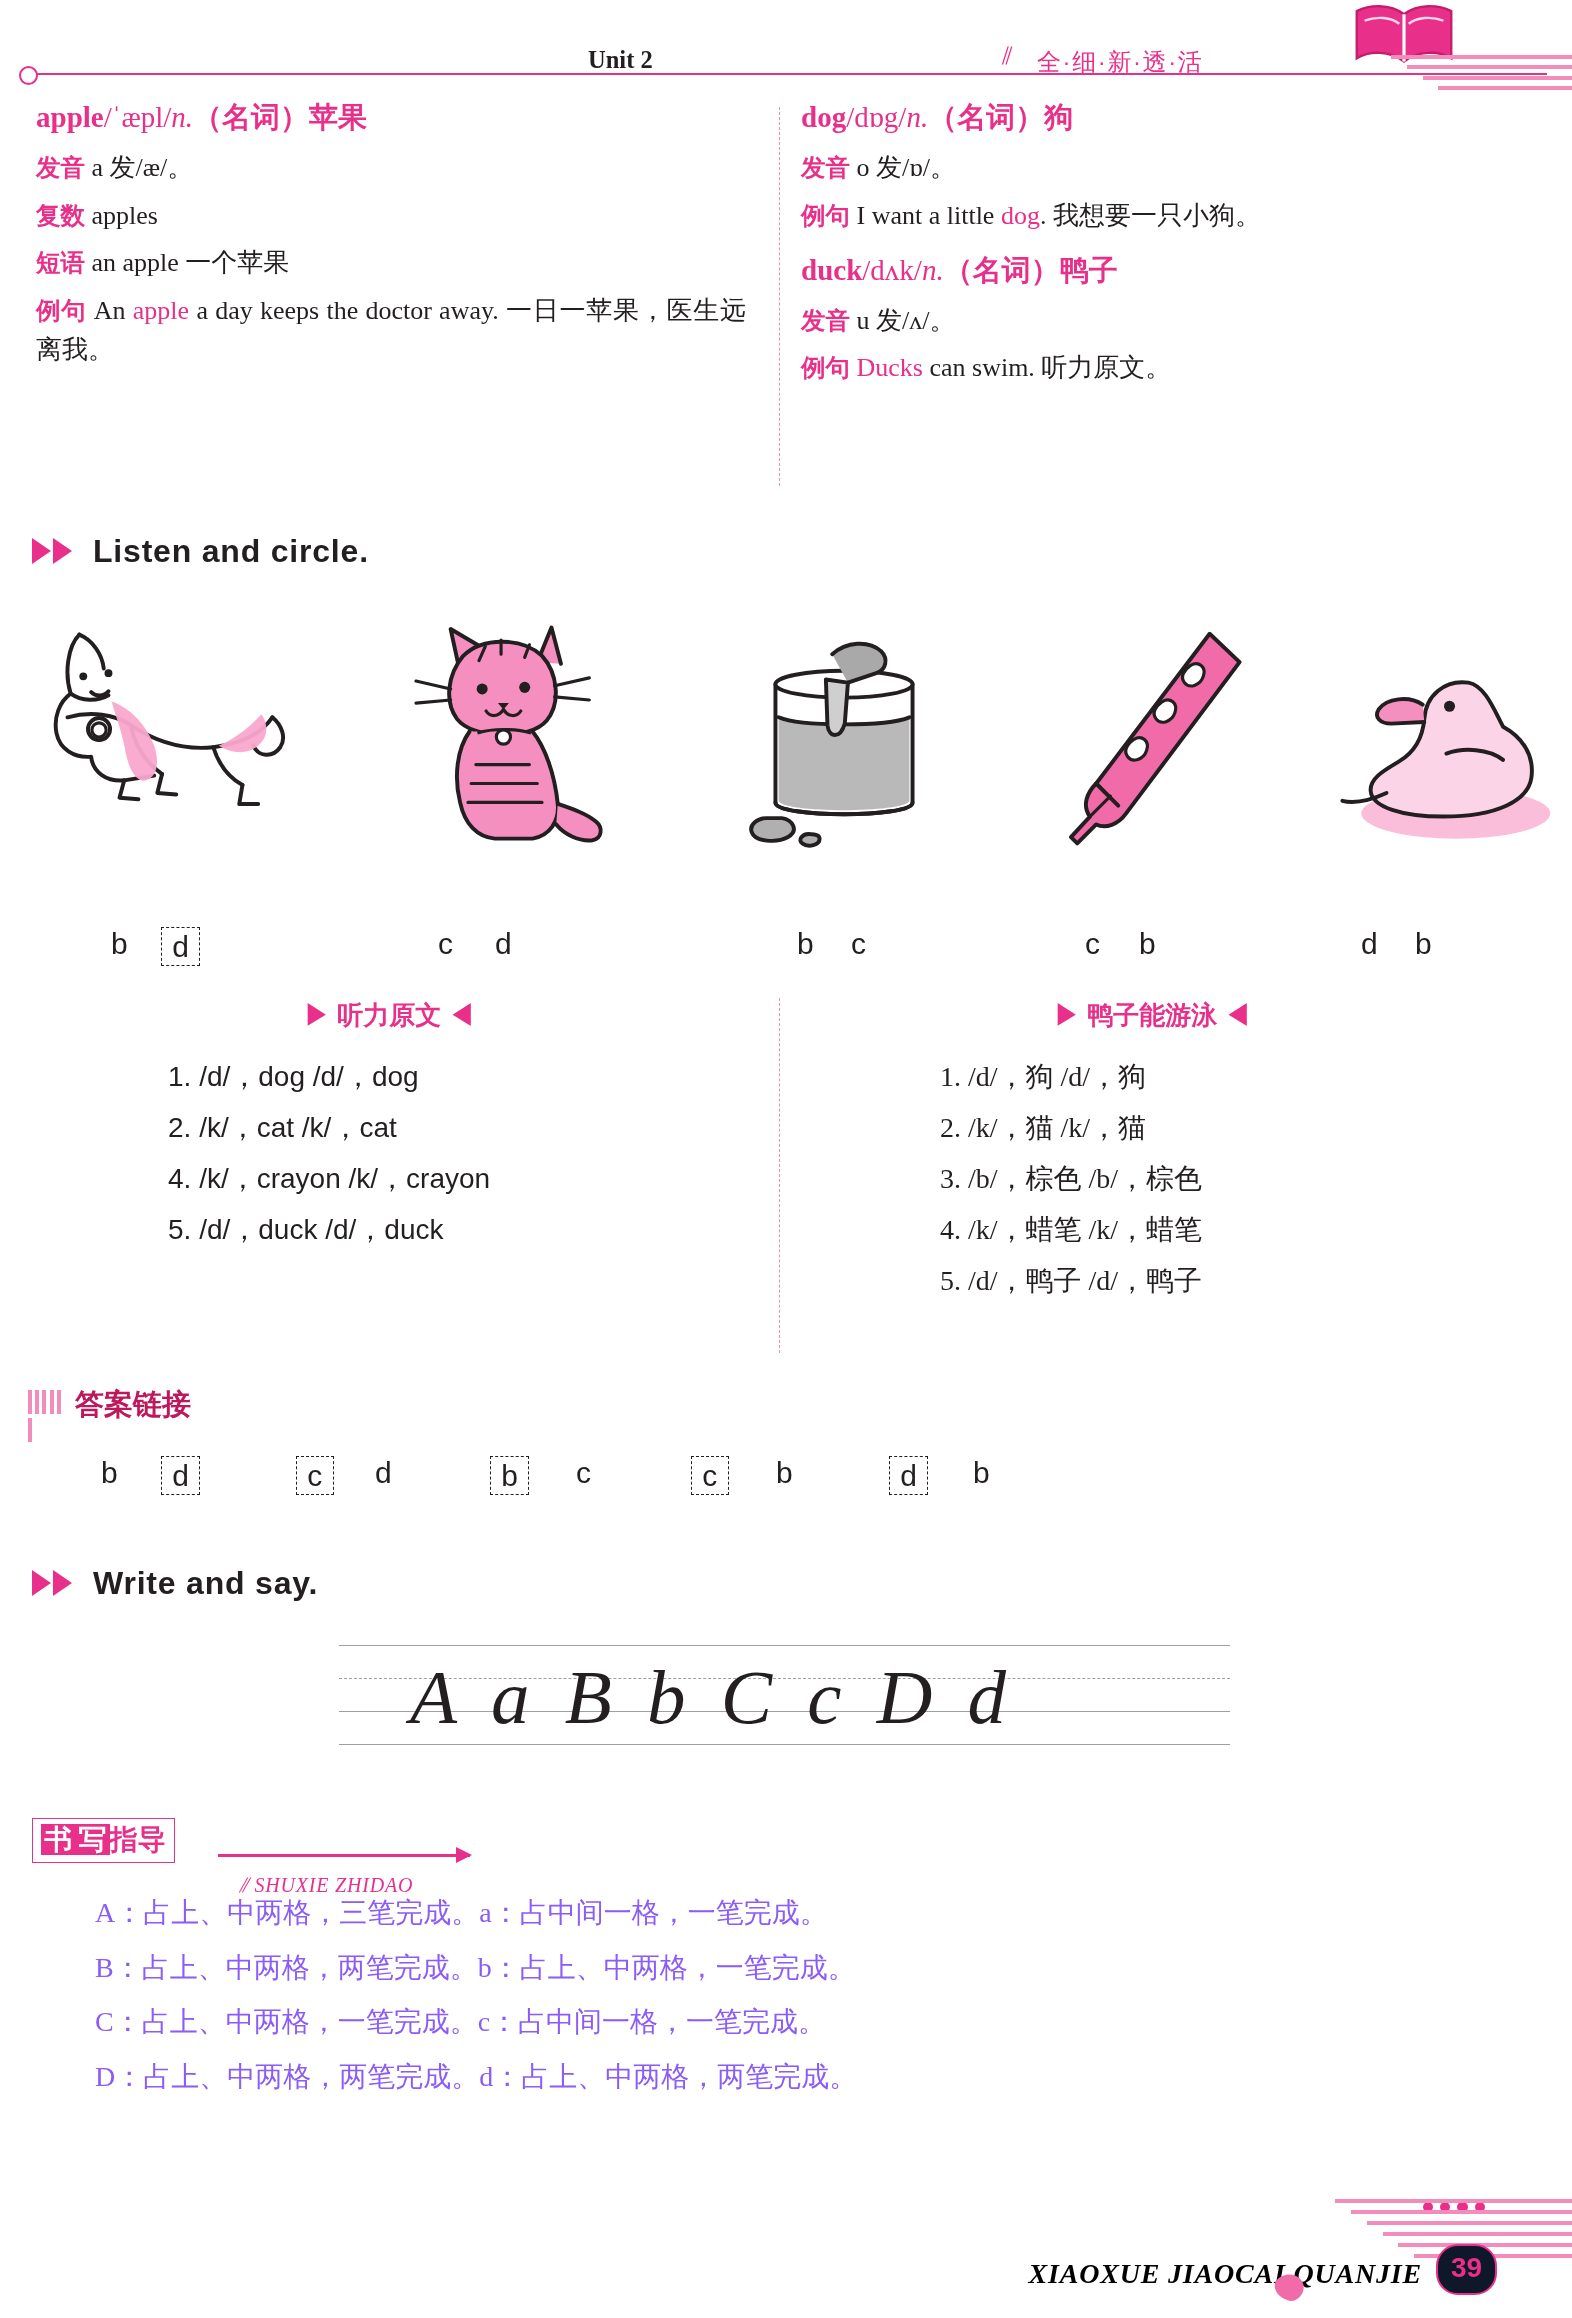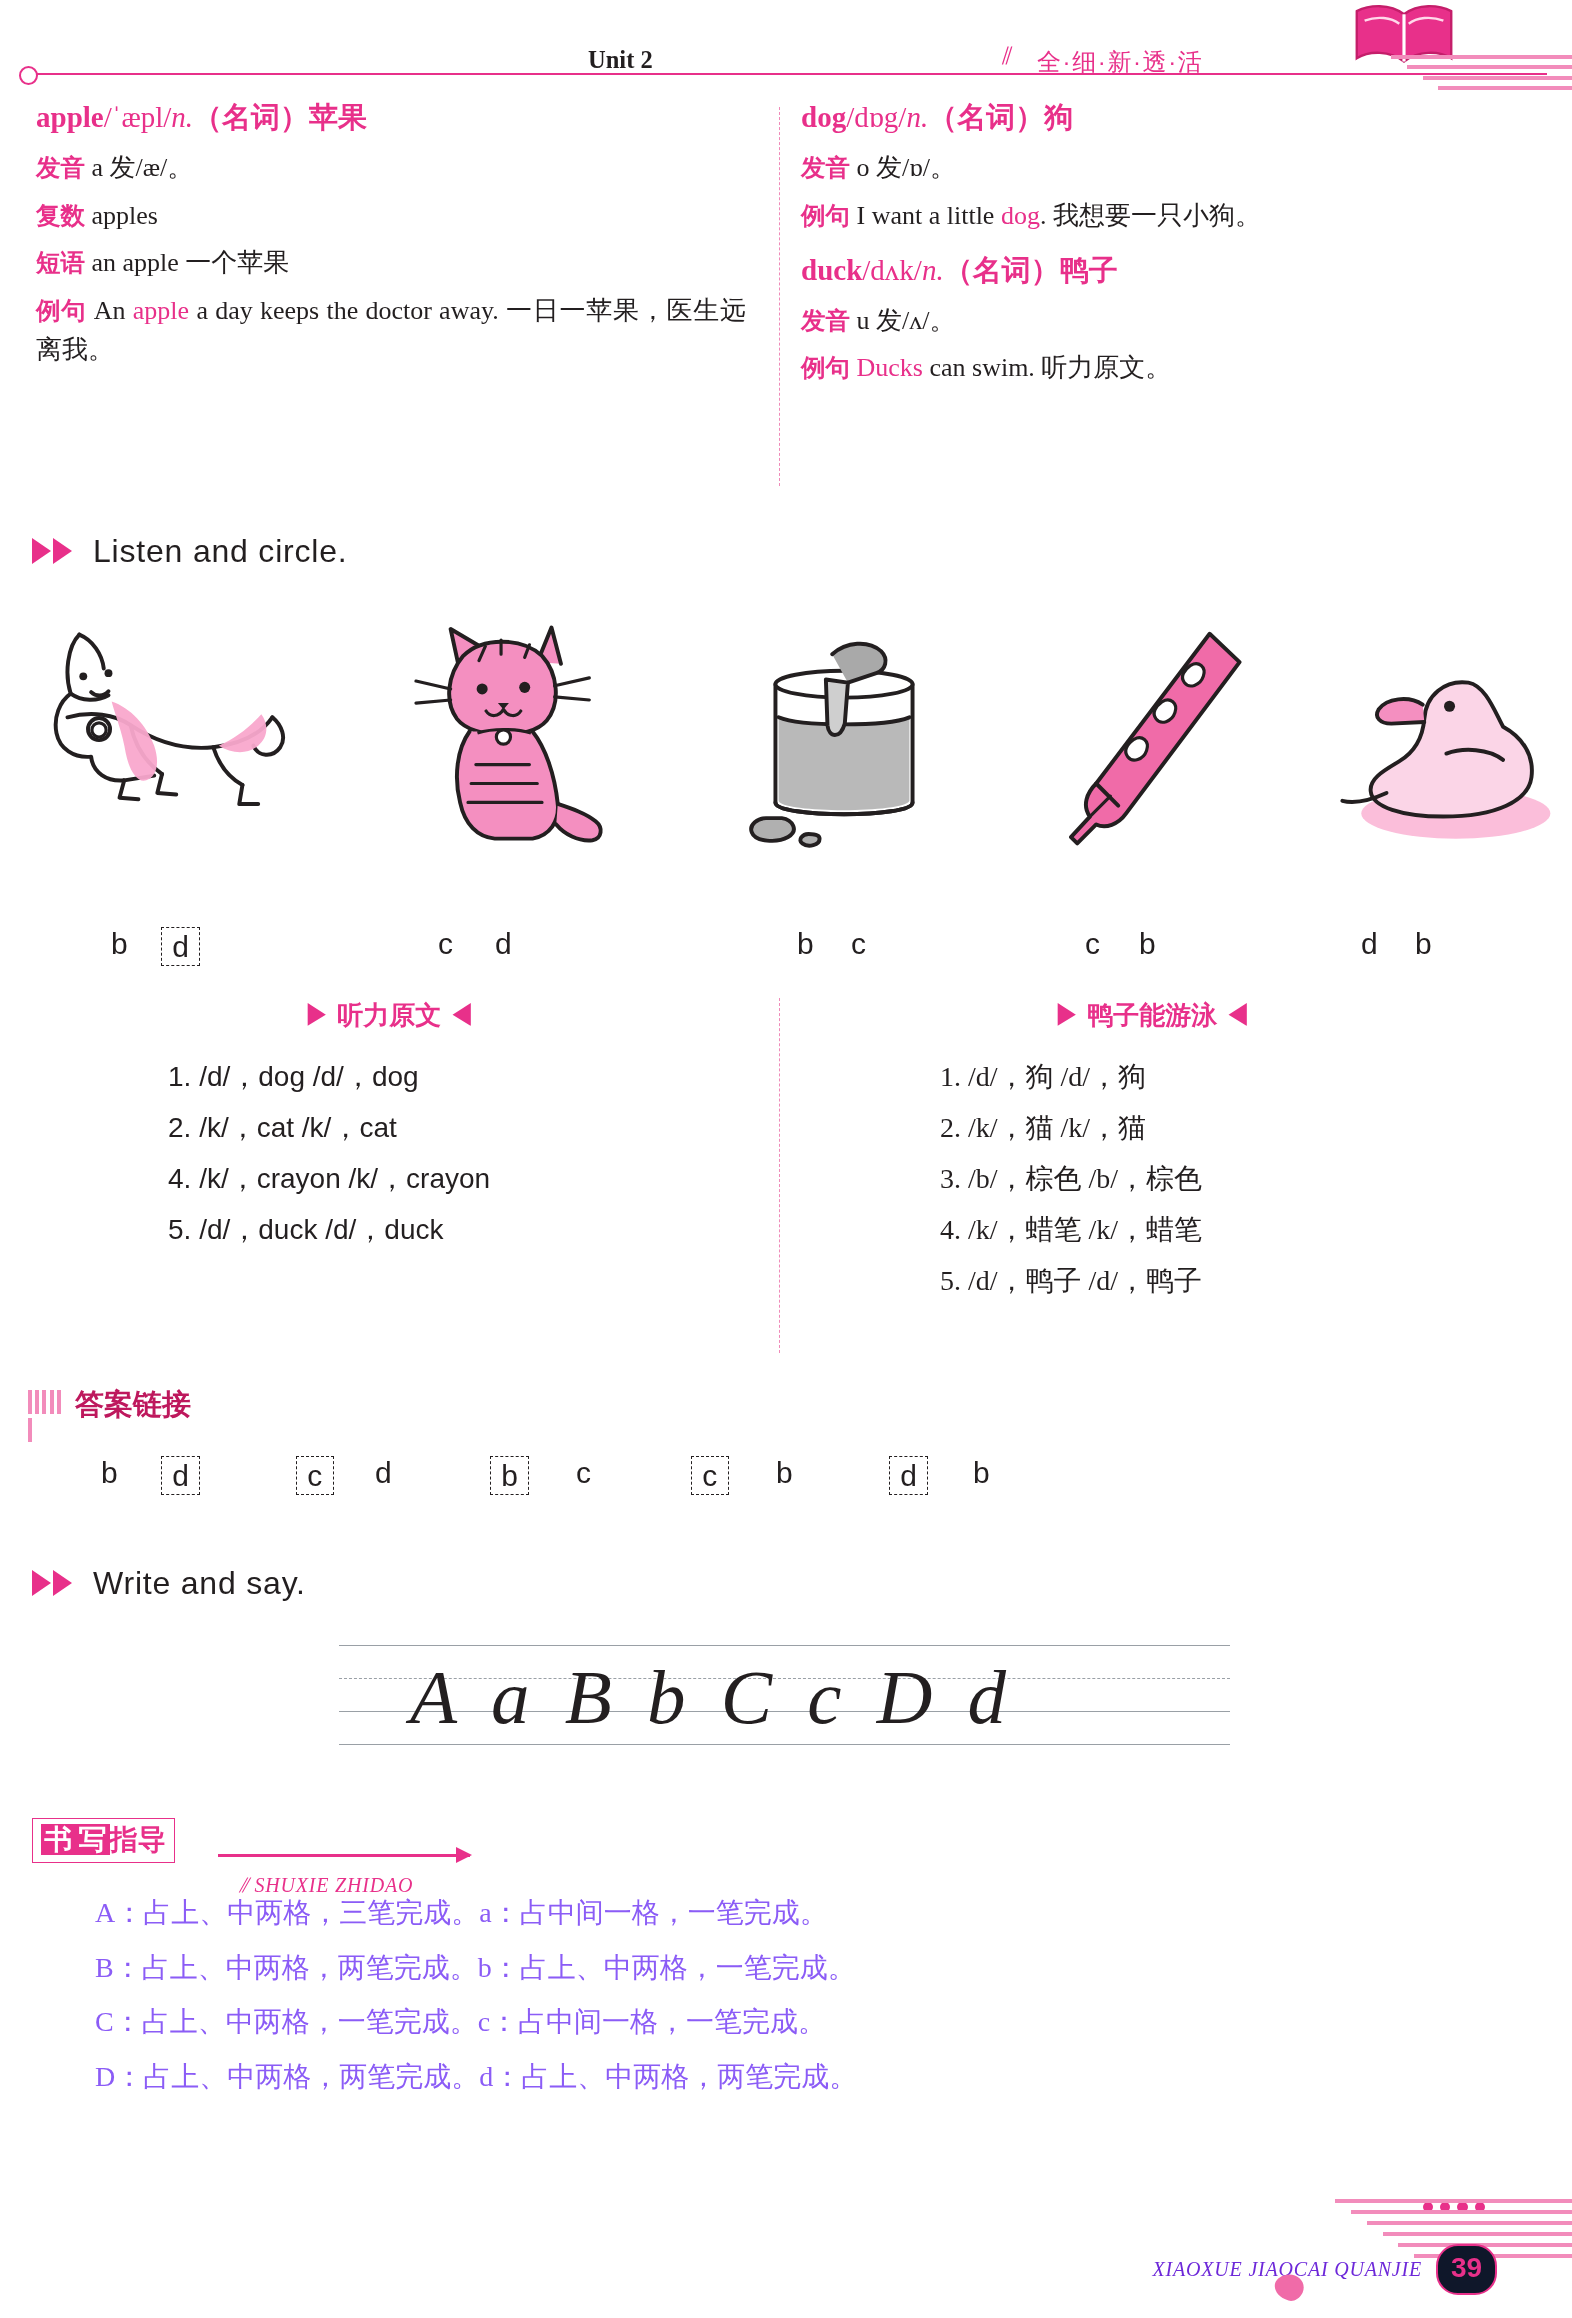--- a/index.html
+++ b/index.html
@@ -72,21 +72,21 @@
   }
   .arrow2 .a{
     position:absolute;top:0;width:0;height:0;
     border-top:13.4px solid transparent;border-bottom:13.4px solid transparent;
     border-left:19px solid #e8308a;
   }
   .arrow2 .a1{left:0;}
   .arrow2 .a2{left:20.5px;}
   .sec-title{
     position:absolute;font-family:"Liberation Sans",sans-serif;
-    font-weight:normal;font-size:32px;color:#231f20;letter-spacing:0.8px;
+    font-weight:bold;font-size:32px;color:#231f20;letter-spacing:0.8px;
   }
 
   
   .pics{position:absolute;left:28px;top:607px;width:1519px;height:260px;}
   .pic{position:absolute;top:0;width:260px;height:260px;}
 
   
   .opts{position:absolute;left:28px;top:927px;width:1519px;height:43px;
         font-family:"Liberation Sans",sans-serif;font-size:30px;color:#231f20;}
   .opt{position:absolute;top:0;}
@@ -156,21 +156,21 @@
   .guide-lines{
     position:absolute;left:95px;top:1886px;width:1183px;
     font-family:"Liberation Serif",serif;font-size:28px;color:#8b5cf6;line-height:1.95;
   }
   .ftr-stripes{position:absolute;right:0;top:2199px;width:237px;height:95px;}
   .ftr-stripes i{display:block;height:4px;background:#f28cbb;margin-bottom:7px;margin-left:auto;}
   .ftr-dots{position:absolute;right:87px;top:2201px;}
   .ftr-dots i{display:inline-block;width:10.3px;height:10.3px;border-radius:50%;background:#e8308a;margin-left:7px;}
   .ftr-text{
     position:absolute;right:150px;top:2258px;
-    font-family:"Liberation Serif",serif;font-style:italic;font-size:20px;color:#6d28d9;letter-spacing:0.8px;
+    font-family:"Liberation Serif",serif;font-style:italic;font-size:28px;color:#000000;letter-spacing:0.8px;font-weight:bold;
   }
   .pagenum{
     position:absolute;right:75px;top:2244px;width:57px;height:47px;
     background:#0f172a;border:2.4px solid #e8308a;border-radius:22px;
     font-family:"Liberation Sans",sans-serif;font-weight:bold;font-size:28px;color:#e8308a;
     text-align:center;line-height:44px;
   }
   .ftr-leaf{position:absolute;right:260px;top:2272px;}
 </style>
 </head>

